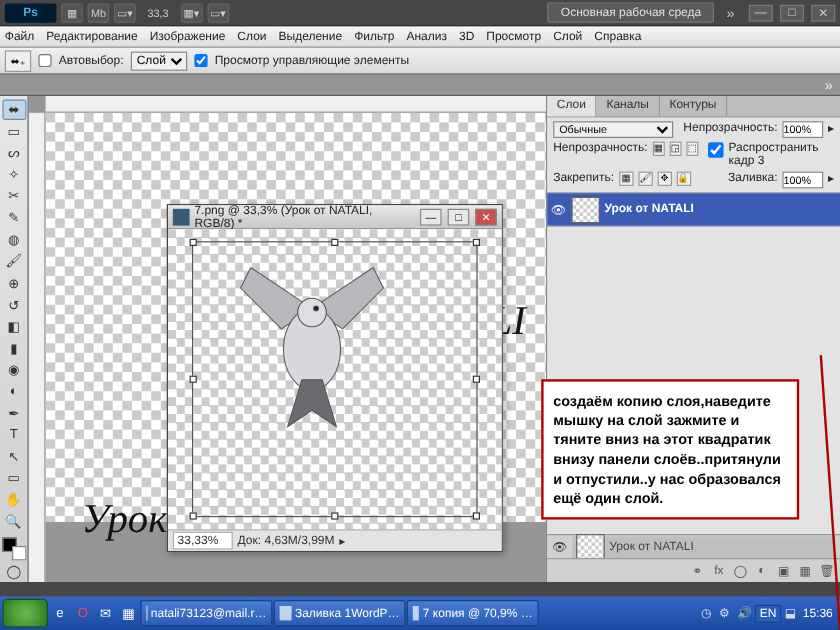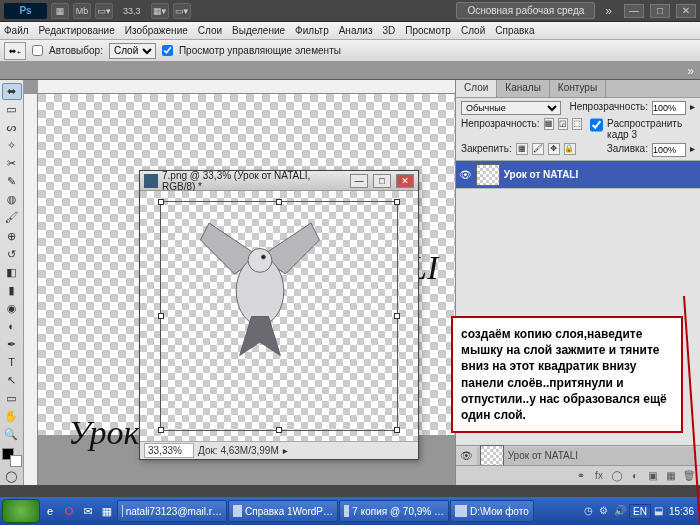--- a/index.html
+++ b/index.html
@@ -68,21 +68,21 @@
 .row select,.row input{font-size:9px;height:14px;border:1px solid #888}
 .row .spacer{flex:1}
 .lock-ico{display:inline-block;width:12px;height:12px;border:1px solid #999;background:#f0f0f0;font-size:8px;text-align:center;line-height:10px}
 .layer-list{flex:1;background:#e3e3e3;position:relative}
 .layer{height:28px;display:flex;align-items:center;gap:4px;padding:0 3px;border-bottom:1px solid #bbb}
 .layer.sel{background:#3b5bb5;color:#fff}
 .eye{color:#333}
 .layer.sel .eye{color:#fff}
 .thumb{width:24px;height:22px;background-image:repeating-conic-gradient(#fff 0 25%,#ccc 0 50%);background-size:6px 6px;border:1px solid #666}
 .layer-name{font-size:10px;font-weight:bold}
-.note-box{position:absolute;top:155px;left:-5px;width:232px;background:#fff;border:2px solid #b00000;padding:8px;font-size:12px;font-weight:bold;line-height:1.35;color:#000;z-index:5}
+.note-box{position:absolute;top:155px;left:-5px;width:215px;background:#fff;border:2px solid #b00000;padding:8px;font-size:12px;font-weight:bold;line-height:1.35;color:#000;z-index:5}
 .layer-foot{height:20px;background:#d0d0d0;border-top:1px solid #999;display:flex;align-items:center;gap:4px;padding:0 4px;position:relative}
 .layer-foot .layer{height:18px;background:#bfbfbf;border:none;flex:1;color:#444}
 .lf-ico{width:14px;height:14px;color:#555;font-size:10px;display:flex;align-items:center;justify-content:center}
 .arrow{position:absolute;top:135px;right:15px;width:2px;height:340px;background:#b00000;z-index:6;transform:rotate(-4deg);transform-origin:top}
 .arrow::after{content:"";position:absolute;bottom:-2px;left:-5px;border:6px solid transparent;border-top:12px solid #b00000}
 .taskbar{position:absolute;bottom:0;left:0;right:0;height:28px;background:linear-gradient(#3168c6,#1b49a0);display:flex;align-items:center;padding:0 2px;gap:1px}
 .start{width:38px;height:24px;background:radial-gradient(circle,#6dbb4a,#2a7a1f);border-radius:4px;border:1px solid #1a5510}
 .ql{width:18px;height:18px;display:flex;align-items:center;justify-content:center;color:#fff;font-size:11px}
 .task{height:22px;background:linear-gradient(#4a7dd0,#2a5cb5);border:1px solid #1a4090;border-radius:2px;color:#fff;font-size:9px;display:flex;align-items:center;padding:0 4px;gap:3px;max-width:110px;overflow:hidden;white-space:nowrap}
 .task .ti{width:12px;height:12px;background:#fff;opacity:.7}
@@ -284,29 +284,25 @@
   <div class="ql">e</div>
   <div class="ql" style="color:#ff4444">O</div>
   <div class="ql">✉</div>
   <div class="ql">▦</div>
   <div class="task">
       <span class="ti"></span>
       <span>natali73123@mail.r…</span>
     </div>
   <div class="task">
       <span class="ti"></span>
-      <span>Справка 1WordP…</span>
+      <span>Заливка 1WordP…</span>
     </div>
   <div class="task">
       <span class="ti"></span>
       <span>7 копия @ 70,9% …</span>
-    </div>
-  <div class="task">
-      <span class="ti"></span>
-      <span>D:\Мои фото</span>
     </div>
   <div class="tray">
     <span class="ti">◷</span>
     <span class="ti">⚙</span>
     <span class="ti">🔊</span>
     <span class="lang">EN</span>
     <span class="ti">⬓</span>
     <span class="clock">15:36</span>
   </div>
 </div>

